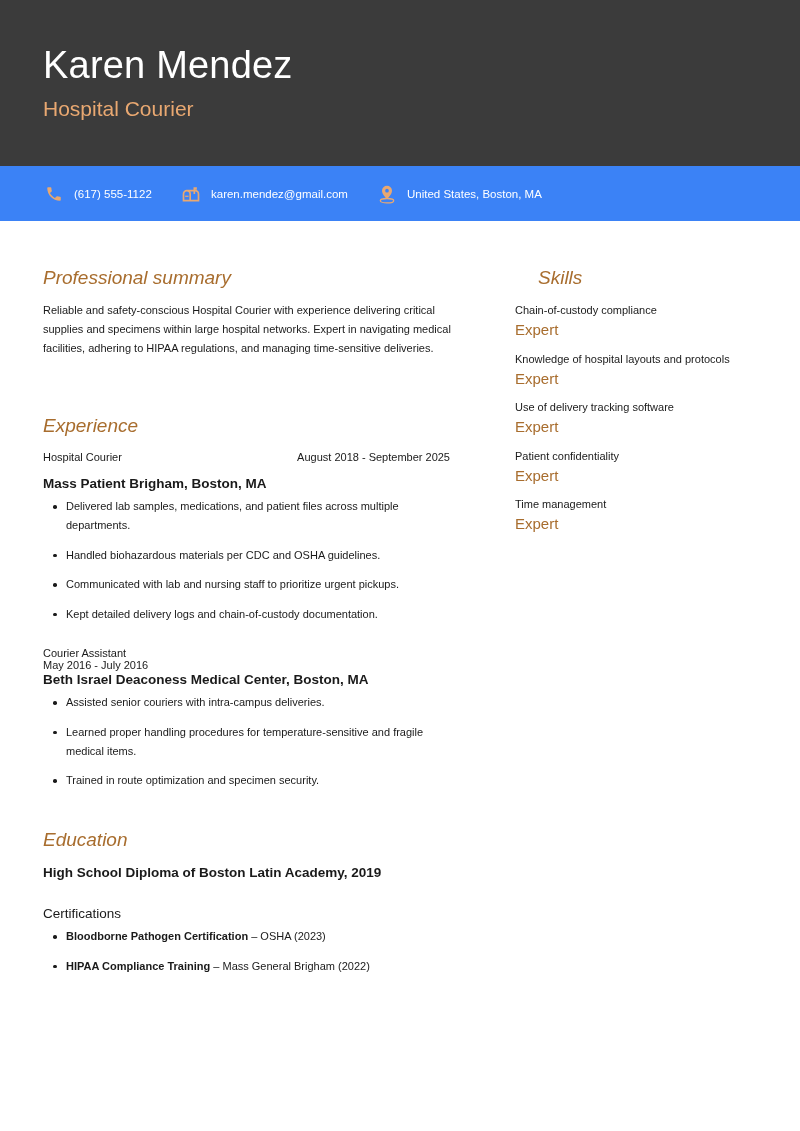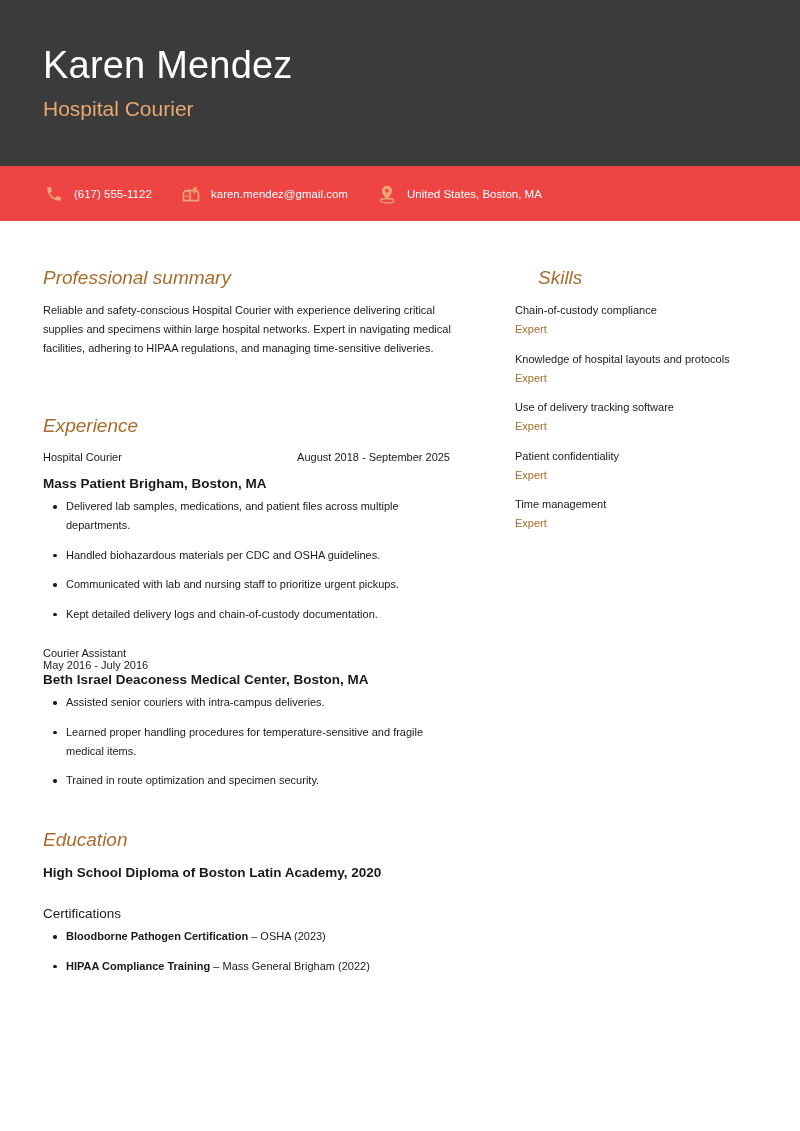--- a/index.html
+++ b/index.html
@@ -3,21 +3,21 @@
 <meta charset="utf-8">
 <style>
   * { box-sizing: border-box; margin: 0; padding: 0; }
   html, body { width: 800px; height: 1131px; background: #ffffff; }
   body { font-family: "Liberation Sans", "DejaVu Sans", sans-serif; color: #1a1a1a; position: relative; overflow: hidden; }
 
   .header { position: absolute; left: 0; top: 0; width: 800px; height: 166px; background: #3b3b3b; }
   .name { position: absolute; left: 43px; top: 44px; font-size: 38px; color: #ffffff; font-weight: 500; letter-spacing: 0.2px; }
   .job-title { position: absolute; left: 43px; top: 97px; font-size: 21px; color: #e9a871; }
 
-  .contact-bar { position: absolute; left: 0; top: 166px; width: 800px; height: 55px; background: #ef4444; }
+  .contact-bar { position: absolute; left: 0; top: 166px; width: 800px; height: 55px; background: #3b82f6; }
   .contact-item { position: absolute; top: 0; height: 55px; display: flex; align-items: center; color: #ffffff; font-size: 11.5px; }
   .contact-item .icon { width: 20px; height: 20px; margin-right: 10px; display: inline-flex; align-items: center; justify-content: center; }
   .ci-phone { left: 44px; }
   .ci-email { left: 181px; }
   .ci-location { left: 377px; }
 
   .section-title { position: absolute; font-size: 19px; font-style: italic; color: #a86d2e; font-weight: 500; }
 
   .body-text { font-size: 11px; line-height: 19px; color: #1a1a1a; }
 
@@ -32,21 +32,21 @@
   .edu-degree { position: absolute; left: 43px; top: 865px; font-size: 13.5px; font-weight: bold; }
   .cert-title { position: absolute; left: 43px; top: 906px; font-size: 13.5px; }
   ul.certs { position: absolute; left: 43px; top: 927px; width: 420px; list-style: none; }
   ul.certs li { position: relative; padding-left: 23px; font-size: 11px; line-height: 19px; margin-bottom: 10.5px; }
   ul.certs li::before { content: ""; position: absolute; left: 10px; top: 8px; width: 3.5px; height: 3.5px; border-radius: 50%; background: #1a1a1a; }
   ul.certs b { font-weight: bold; }
 
   .skills { position: absolute; left: 515px; top: 301px; width: 260px; }
   .skill { margin-bottom: 10.5px; }
   .skill-name { font-size: 11px; line-height: 19px; color: #1a1a1a; }
-  .skill-level { font-size: 11px; line-height: 19px; color: #a86d2e; }
+  .skill-level { font-size: 15px; line-height: 19px; color: #a86d2e; }
 </style>
 </head>
 <body>
 
 <div class="header">
   <div class="name">Karen Mendez</div>
   <div class="job-title">Hospital Courier</div>
 </div>
 
 <div class="contact-bar">
@@ -101,21 +101,21 @@
   <span>May 2016 - July 2016</span>
 </div>
 <div class="company" style="top:672px;">Beth Israel Deaconess Medical Center, Boston, MA</div>
 <ul class="bullets" style="top:693px;">
   <li>Assisted senior couriers with intra-campus deliveries.</li>
   <li>Learned proper handling procedures for temperature-sensitive and fragile medical items.</li>
   <li>Trained in route optimization and specimen security.</li>
 </ul>
 
 <div class="section-title" style="left:43px; top:829px;">Education</div>
-<div class="edu-degree">High School Diploma of Boston Latin Academy, 2020</div>
+<div class="edu-degree">High School Diploma of Boston Latin Academy, 2019</div>
 <div class="cert-title">Certifications</div>
 <ul class="certs">
   <li><b>Bloodborne Pathogen Certification</b><span> – OSHA (2023)</span></li>
   <li><b>HIPAA Compliance Training</b><span> – Mass General Brigham (2022)</span></li>
 </ul>
 
 <div class="section-title" style="left:515px; top:267px;margin-left:23px;">Skills</div>
 <div class="skills">
   <div class="skill">
     <div class="skill-name">Chain-of-custody compliance</div>

